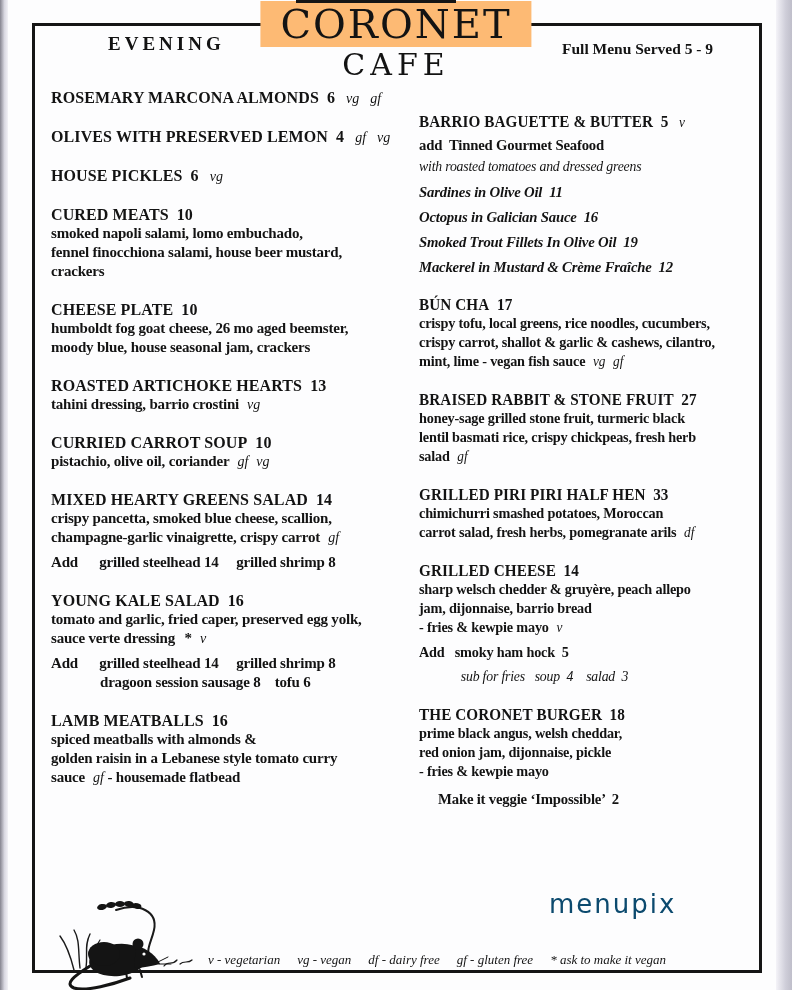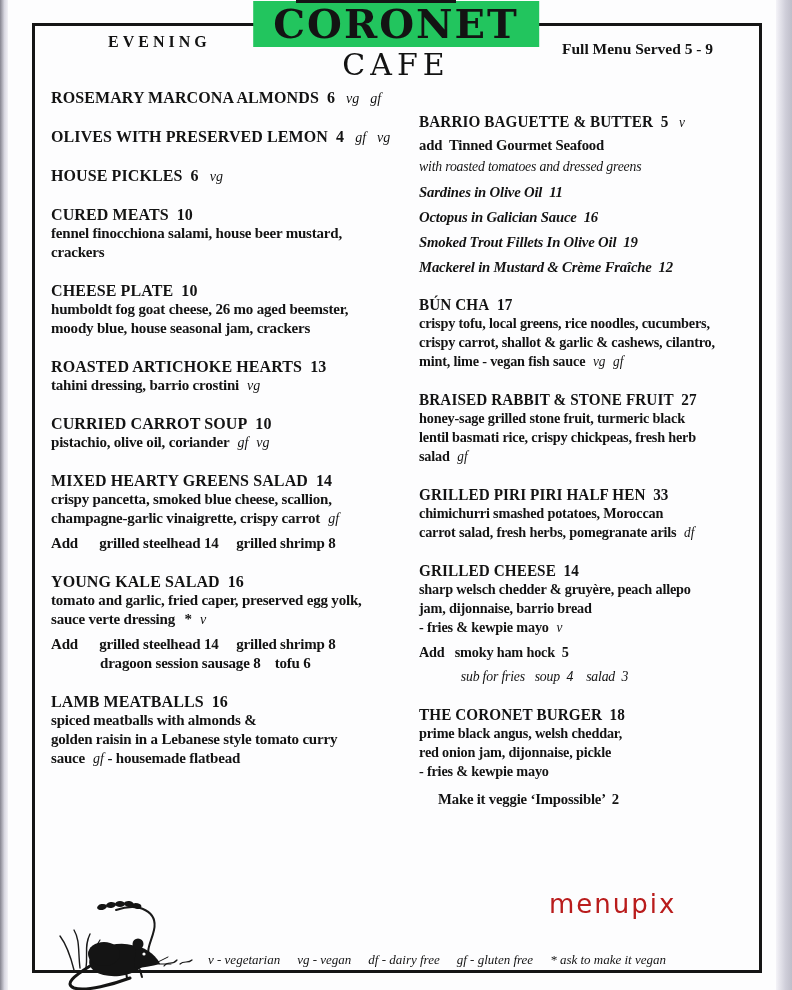--- a/index.html
+++ b/index.html
@@ -8,26 +8,26 @@
     background:#fdfdfe;color:#131313;
     font-family:"Liberation Serif",serif;
   }
   .edge-left{position:absolute;left:0;top:0;width:8px;height:100%;z-index:6;
     background:linear-gradient(90deg,#85848f,#d8d7e0 55%,#f2f1f6);}
   .edge-right{position:absolute;left:776px;top:0;width:16px;height:100%;z-index:6;
     background:linear-gradient(90deg,#f4f3f8,#cfced9 60%,#bfbeca);}
   .border-box{position:absolute;left:32px;top:23px;width:730px;height:950px;
     box-sizing:border-box;border:3px solid #151515;z-index:1;}
   .brand{position:absolute;top:1px;left:50%;transform:translateX(-50%);
-    background:#22c55e;padding:0 20px;z-index:2;
-    font-family:"DejaVu Serif",serif;font-weight:bold;font-size:40px;line-height:46px;letter-spacing:2px;}
+    background:#fdba74;padding:0 20px;z-index:2;
+    font-family:"DejaVu Serif",serif;font-weight:normal;font-size:40px;line-height:46px;letter-spacing:2px;}
   .brand-topline{position:absolute;left:296px;top:0;width:160px;height:3px;background:#151515;z-index:3;}
   .cafe{position:absolute;top:47px;left:0;right:0;text-align:center;z-index:2;
     font-family:"DejaVu Serif",serif;font-size:30px;letter-spacing:5px;font-weight:500;}
-  .evening{position:absolute;left:108px;top:33px;font-size:16px;font-weight:bold;letter-spacing:4px;z-index:2;}
+  .evening{position:absolute;left:108px;top:33px;font-size:19px;font-weight:bold;letter-spacing:4px;z-index:2;}
   .served{position:absolute;left:562px;top:40px;font-size:15.5px;font-weight:bold;z-index:2;text-align:center;}
 
   .col{position:absolute;top:88px;z-index:2;}
   .col-left{left:51px;width:372px;}
   .col-right{left:419px;width:346px;margin-top:24px;}
   .menu-item{margin-bottom:19px;}
   .item-title{font-size:16px;font-weight:bold;line-height:19px;letter-spacing:.1px;white-space:pre;}
   .item-price{margin-left:8px;}
   .item-line{font-size:15px;font-weight:bold;line-height:19px;letter-spacing:-.2px;white-space:pre;}
   .col-right .item-line,.col-right .item-title{transform:scaleX(.95);transform-origin:0 0;}
@@ -38,21 +38,21 @@
   .line-bi{font-style:italic;font-size:15.5px;margin-top:6px;}
   .line-subhead{margin-top:3px;font-size:15.5px;}
   .line-add{margin-top:6px;}
   .line-add2{padding-left:49px;}
   .line-note{font-weight:normal;font-style:italic;font-size:14.5px;padding-left:44px;margin-top:5px;}
   .line-emph{padding-left:20px;margin-top:8px;font-size:15.5px;}
 
   .legend{position:absolute;left:208px;top:932px;display:flex;gap:17px;z-index:4;
     font-size:13px;font-weight:normal;font-style:italic;white-space:pre;margin-top:20px;}
   .watermark{position:absolute;left:549px;top:889px;z-index:2;
-    font-family:"DejaVu Sans",sans-serif;font-size:26px;color:#b91c1c;letter-spacing:2px;}
+    font-family:"DejaVu Sans",sans-serif;font-size:26px;color:#0c4a6e;letter-spacing:2px;}
   .mouse{position:absolute;left:56px;top:896px;width:140px;height:94px;z-index:7;}
 </style>
 </head>
 <body>
 
 <div class="edge-left"></div>
 <div class="edge-right"></div>
 <div class="border-box"></div>
 <div class="brand-topline"></div>
 
@@ -66,20 +66,21 @@
       <div class="item-title"><span class="item-name">ROSEMARY MARCONA ALMONDS</span><span class="item-price">6</span><span class="diet-tag">vg</span><span class="diet-tag">gf</span></div>
     </div>
     <div class="menu-item">
       <div class="item-title"><span class="item-name">OLIVES WITH PRESERVED LEMON</span><span class="item-price">4</span><span class="diet-tag">gf</span><span class="diet-tag">vg</span></div>
     </div>
     <div class="menu-item">
       <div class="item-title"><span class="item-name">HOUSE PICKLES</span><span class="item-price">6</span><span class="diet-tag">vg</span></div>
     </div>
     <div class="menu-item">
       <div class="item-title"><span class="item-name">CURED MEATS</span><span class="item-price">10</span></div>
+      <div class="item-line"><span>smoked napoli salami, lomo embuchado,</span></div>
       <div class="item-line"><span>fennel finocchiona salami, house beer mustard,</span></div>
       <div class="item-line"><span>crackers</span></div>
     </div>
     <div class="menu-item">
       <div class="item-title"><span class="item-name">CHEESE PLATE</span><span class="item-price">10</span></div>
       <div class="item-line"><span>humboldt fog goat cheese, 26 mo aged beemster,</span></div>
       <div class="item-line"><span>moody blue, house seasonal jam, crackers</span></div>
     </div>
     <div class="menu-item">
       <div class="item-title"><span class="item-name">ROASTED ARTICHOKE HEARTS</span><span class="item-price">13</span></div>

